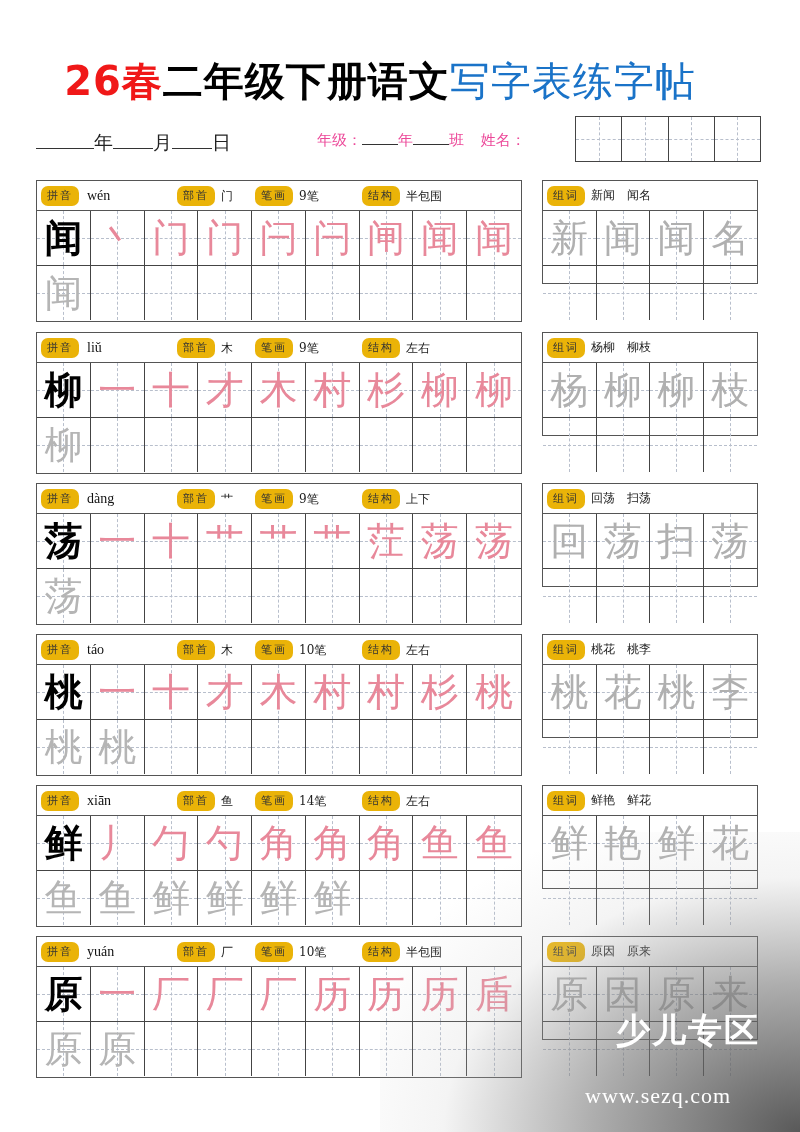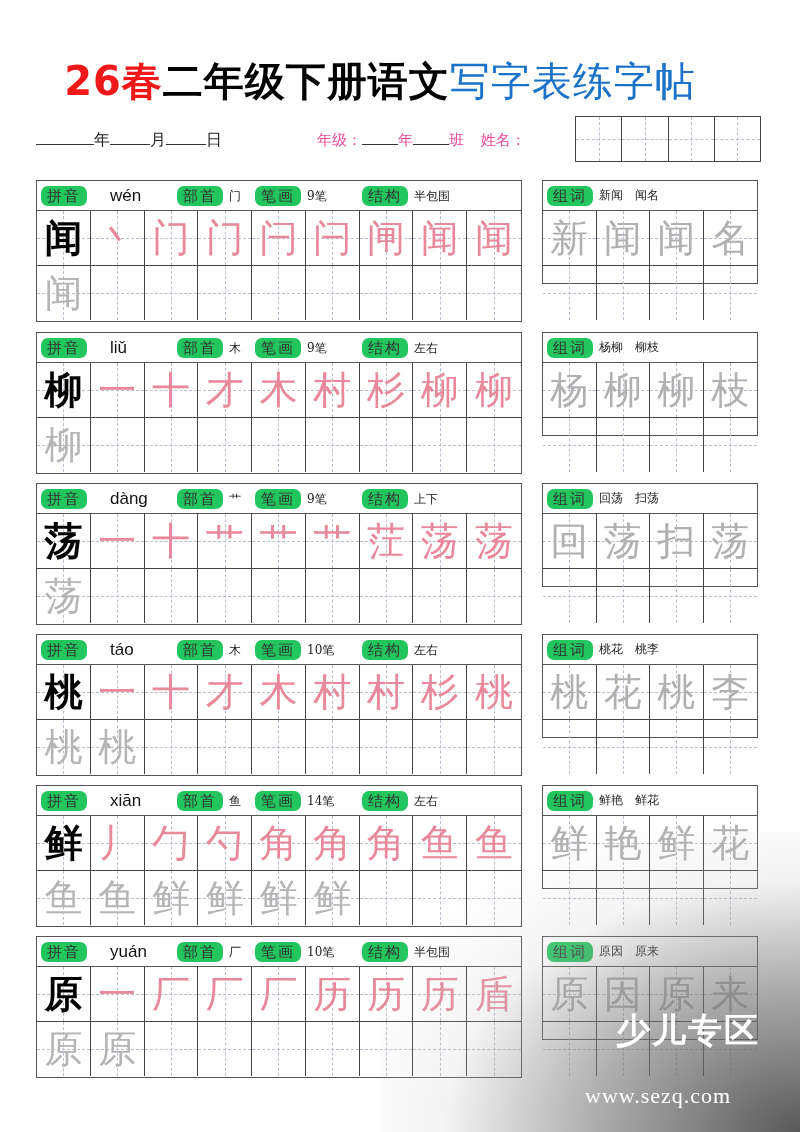--- a/index.html
+++ b/index.html
@@ -12,21 +12,21 @@
   .title {
     position:absolute; left:0; top:56px; width:760px; text-align:center;
     font-size:40px; font-weight:bold; letter-spacing:1px; line-height:50px;
     font-family:"DejaVu Sans", sans-serif;
   }
   .title .red { color:#f01818; }
   .title .black { color:#000; }
   .title .blue { color:#1a73c8; font-weight:normal; }
 
   .info-row {
-    position:absolute; top:130px; left:36px; font-size:16px; color:#222;
+    position:absolute; top:130px; left:36px; font-size:19px; color:#222;
     font-family:Liberation Serif, serif; white-space:nowrap;
   }
   .blank { display:inline-block; border-bottom:1px solid #333; height:14px; vertical-align:baseline; }
   .info-right { position:absolute; top:130px; left:317px; font-size:15px; color:#ec4899; font-family:"DejaVu Serif", serif; white-space:nowrap; }
 
   .name-box {
     position:absolute; left:575px; top:116px; width:186px; height:46px;
     border:1.5px solid #444; display:flex; box-sizing:border-box;
   }
   .name-cell {
@@ -47,24 +47,24 @@
   .right-box {
     position:absolute; left:542px; top:0; width:216px; height:104px;
     border:1.5px solid #555; box-sizing:border-box; background:#fff;
   }
   .hdr {
     height:30px; border-bottom:1.5px solid #555; display:flex; align-items:center;
     box-sizing:border-box; padding-left:4px; font-size:12px;
     font-family:"DejaVu Serif", serif; position:relative;
   }
   .pill {
-    background:#22c55e; border-radius:7px; padding:3px 6px; font-size:15px;
+    background:#eab308; border-radius:7px; padding:3px 6px; font-size:11px;
     color:#333; letter-spacing:2px; line-height:14px;
   }
-  .pinyin { font-size:17px; margin-left:23px; font-family:Liberation Sans, sans-serif; color:#111; }
+  .pinyin { font-size:14px; margin-left:8px; font-family:Liberation Serif, serif; color:#111; }
   .abs { position:absolute; top:0; height:30px; display:flex; align-items:center; }
   .val { margin-left:6px; font-size:12px; color:#222; }
 
   .grid { display:grid; }
   .left-box .grid { grid-template-columns:repeat(9, 1fr); grid-template-rows:repeat(2, 54.5px); }
   .right-box .grid { grid-template-columns:repeat(4, 1fr); grid-template-rows:repeat(2, 54.5px); }
   .cell {
     position:relative; border-right:1.5px solid #444; border-bottom:1.5px solid #444;
     box-sizing:border-box; display:flex; align-items:center; justify-content:center;
     font-size:38px; line-height:1; overflow:hidden;

